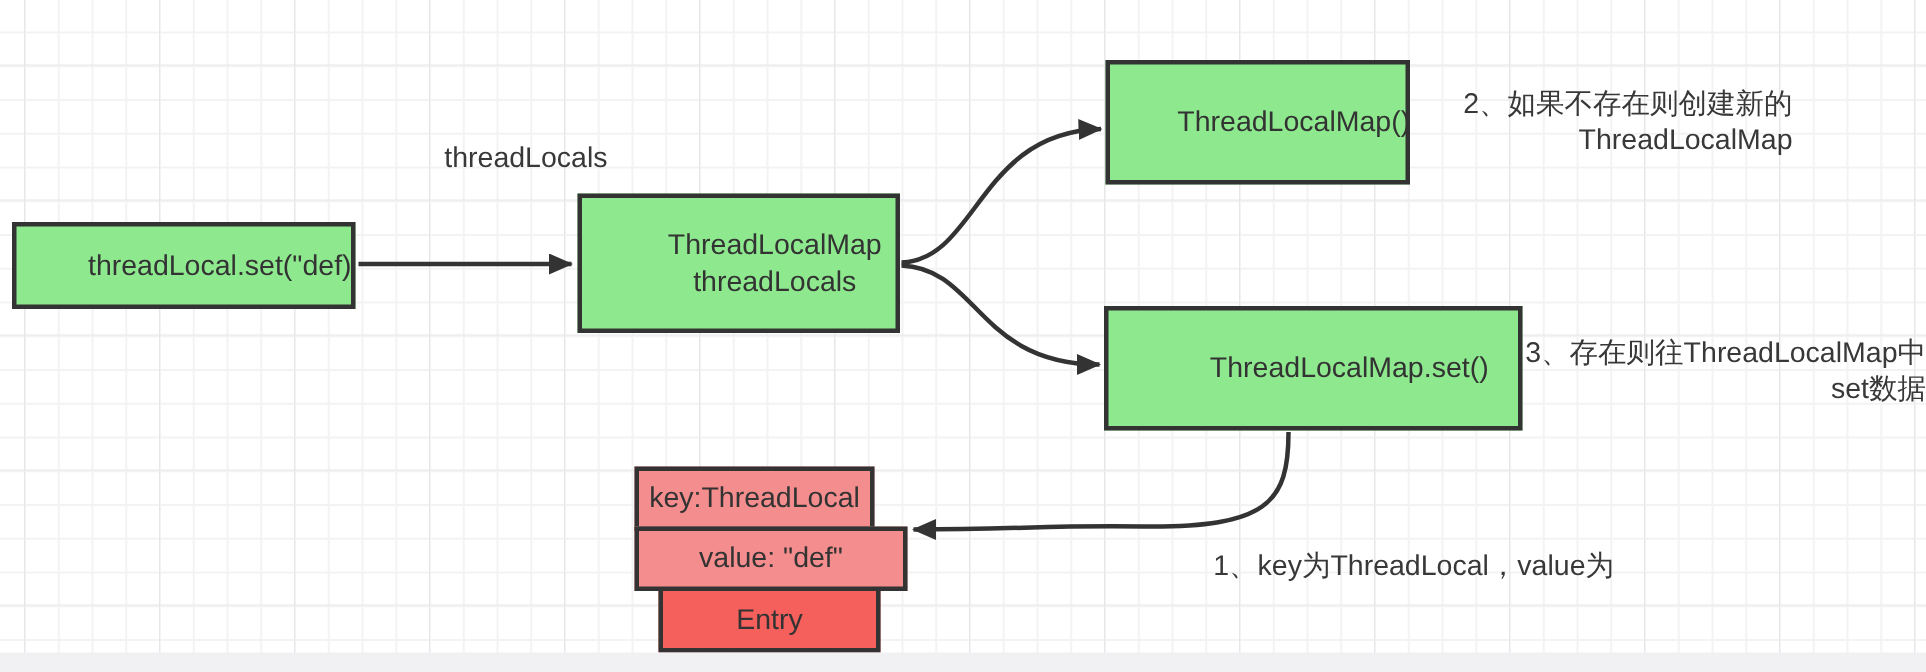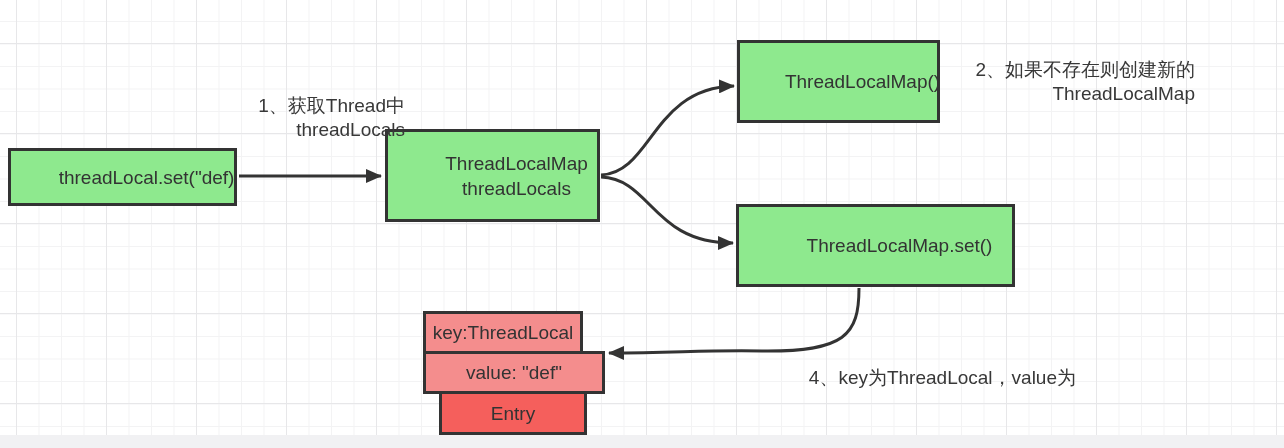--- a/index.html
+++ b/index.html
@@ -88,31 +88,32 @@
 
   <div class="node pink n-entry-value">
     <span>value: "def"</span>
   </div>
 
   <div class="node red n-entry">
     <span>Entry</span>
   </div>
 
   <div class="note note-1">
-    <div>1、获取Thread中</div>
     <div>threadLocals</div>
   </div>
 
   <div class="note note-2">
     <div>2、如果不存在则创建新的</div>
     <div>ThreadLocalMap</div>
   </div>
 
   <div class="note note-3">
+    <div>3、存在则往ThreadLocalMap中</div>
+    <div>set数据</div>
   </div>
 
   <div class="note note-4">
-    <div>4、key为ThreadLocal，value为</div>
+    <div>1、key为ThreadLocal，value为</div>
   </div>
 
   <div class="scroll-strip"></div>
 
 </div>
 
 </body></html>

